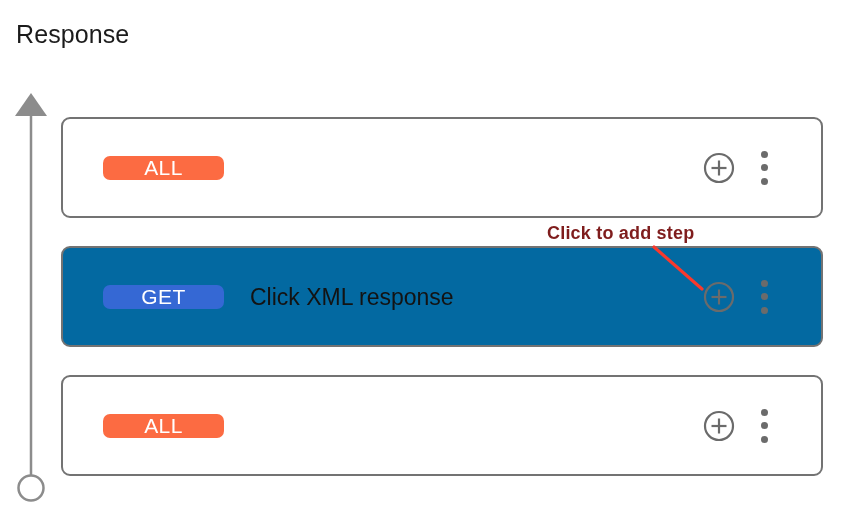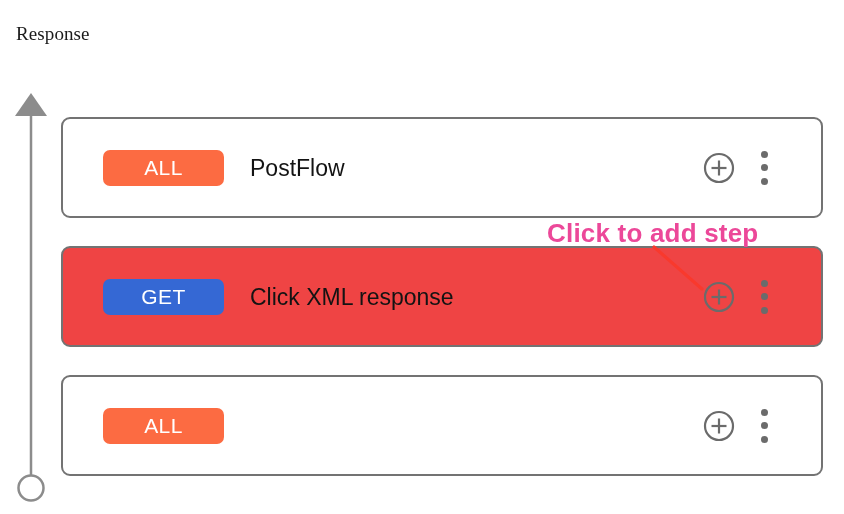--- a/index.html
+++ b/index.html
@@ -14,27 +14,26 @@
     overflow: hidden;
     font-family: "Liberation Sans", sans-serif;
     -webkit-font-smoothing: antialiased;
   }
 
   
   #page-title {
     position: absolute;
     left: 16px;
     top: 18px;
-    font-size: 19px;
+    font-size: 25px;
     line-height: 32px;
     color: #1b1b1b;
     font-weight: 400;
     letter-spacing: 0.1px;
     white-space: nowrap;
-    font-family: Liberation Serif, serif;
   }
 
   
   #flow-axis {
     position: absolute;
     left: 0px;
     top: 80px;
     width: 64px;
     height: 430px;
     pointer-events: none;
@@ -52,32 +51,32 @@
     box-sizing: border-box;
     width: 762px;
     height: 101px;
     border: 2px solid #737373;
     border-radius: 9px;
     background: #ffffff;
     display: flex;
     align-items: center;
   }
   .flow-row.selected {
-    background: #ef4444;
+    background: #0369a1;
     padding-left: 8px;
   }
   .flow-row + .flow-row {
     margin-top: 28px;
   }
 
   .method-badge {
     position: absolute;
     left: 40px;
     width: 121px;
-    height: 36px;
+    height: 24px;
     border-radius: 7px;
     display: flex;
     align-items: center;
     justify-content: center;
     color: #ffffff;
     font-size: 21px;
     line-height: 21px;
     letter-spacing: 0.4px;
     font-weight: 400;
     user-select: none;
@@ -132,24 +131,24 @@
     height: 7px;
     border-radius: 50%;
     background: #6b6b6b;
   }
 
   
   #annotation-text {
     position: absolute;
     left: 547px;
     top: 218px;
-    font-size: 26px;
+    font-size: 18px;
     line-height: 30px;
     font-weight: bold;
-    color: #ec4899;
+    color: #7f1d1d;
     white-space: nowrap;
     letter-spacing: 0.2px;
   }
   #annotation-arrow {
     position: absolute;
     left: 640px;
     top: 240px;
     width: 80px;
     height: 64px;
     pointer-events: none;
@@ -165,21 +164,20 @@
     <line x1="31" y1="20" x2="31" y2="396"></line>
   </g>
   <polygon points="31,13 47,36 15,36" fill="#8c8c8c"></polygon>
   <circle cx="31" cy="408" r="12.5" fill="#ffffff" stroke="#8c8c8c" stroke-width="2.5"></circle>
 </svg>
 
 <div id="rows">
 
   <div class="flow-row">
     <span class="method-badge badge-all">ALL</span>
-    <span class="row-label">PostFlow</span>
     <div class="row-actions">
       <svg class="add-step-btn" viewBox="0 0 32 32" width="32" height="32">
         <circle cx="16" cy="16" r="14" fill="none" stroke="#6b6b6b" stroke-width="2.2"></circle>
         <line x1="16" y1="8.5" x2="16" y2="23.5" stroke="#6b6b6b" stroke-width="2.2"></line>
         <line x1="8.5" y1="16" x2="23.5" y2="16" stroke="#6b6b6b" stroke-width="2.2"></line>
       </svg>
       <div class="kebab-btn">
         <i></i>
         <i></i>
         <i></i>

